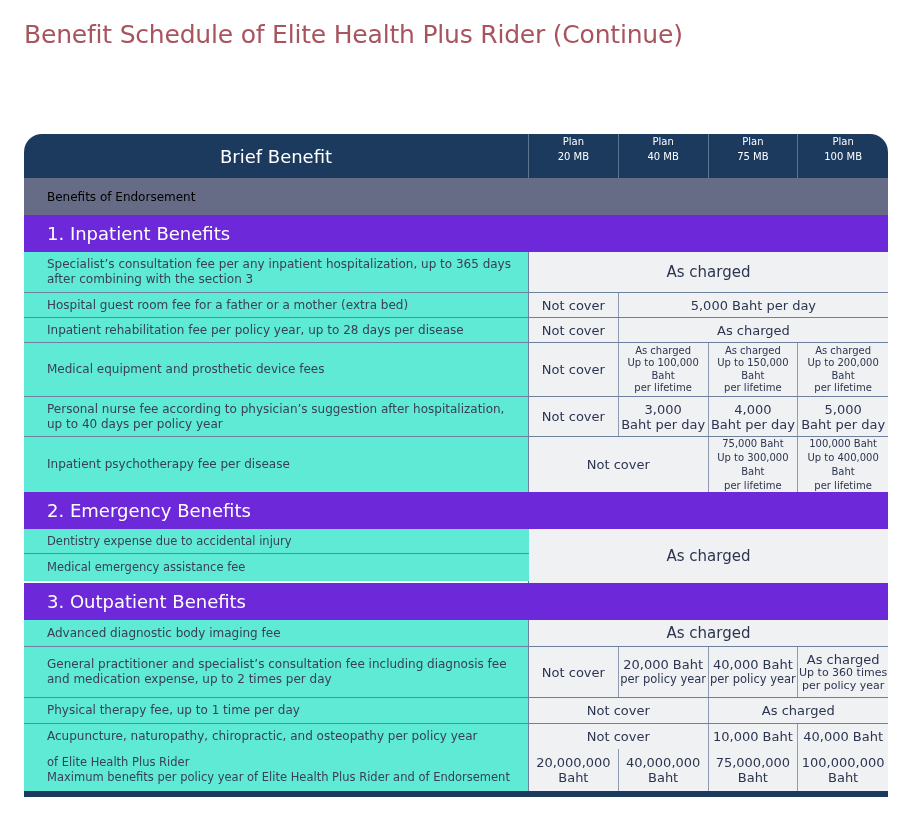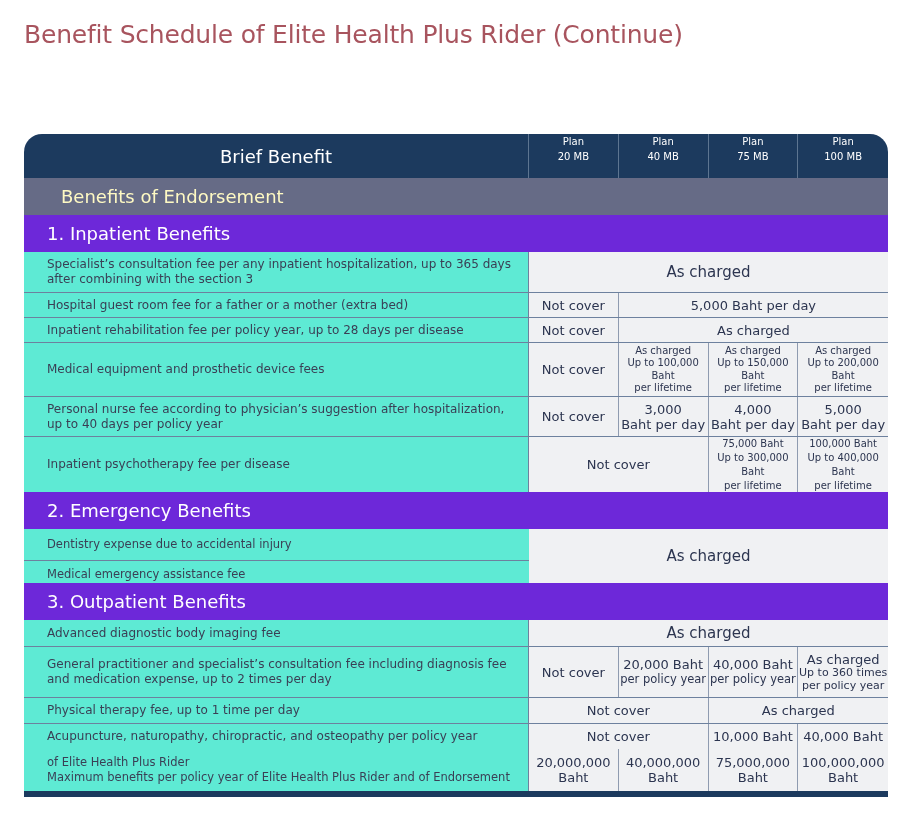--- a/index.html
+++ b/index.html
@@ -6,21 +6,21 @@
   body { width: 900px; height: 840px; position: relative; overflow: hidden;
          font-family: "DejaVu Sans", sans-serif; color: #2c3550; }
   .title { position: absolute; left: 24px; top: 20px; font-size: 25px; color: #a8545e;
            font-family: "DejaVu Sans", sans-serif; letter-spacing: -0.2px; white-space: nowrap; }
   .tbl { position: absolute; left: 24px; top: 134px; width: 864px; }
   .row { position: relative; display: flex; width: 864px; box-sizing: border-box; }
   .hdr { height: 44px; background: #1c3a5e; color: #fff; border-radius: 18px 18px 0 0; }
   .hdr .bb { width: 505px; display:flex; align-items:center; justify-content:center; font-size: 18px; border-right: 1px solid #5d7591; box-sizing: border-box; }
   .hdr .pl { width: 89.75px; display:flex; justify-content:center; text-align:center; font-size: 10px; line-height: 15px; border-right: 1px solid #5d7591; box-sizing: border-box; }
   .hdr .pl:last-child { border-right: none; }
-  .sec1 { height: 37px; background: #666b86; color: #fef9c3; font-size: 18px; align-items: center; padding-left: 37px; }
+  .sec1 { height: 37px; background: #666b86; color: #000000; font-size: 12px; align-items: center; padding-left: 23px; }
   .sec2 { height: 37px; background: #6d28d9; color: #fff; font-size: 18px; align-items: center; padding-left: 23px; }
   .drow { border-bottom: 1px solid #6d819e; }
   .desc { width: 505px; box-sizing: border-box; padding-left: 23px; padding-right: 10px; font-size: 12px; line-height: 15px; display: flex; align-items: center; color: #3a3f55; background: #5eead4; border-right: 1px solid #6d819e; }
   .vals { width: 359px; display: flex; background: #f0f1f3; }
   .c { box-sizing: border-box; display:flex; align-items:center; justify-content:center; text-align:center; border-right: 1px solid #8f9bb0; font-size: 12.5px; color: #2c3550; line-height: 15px; }
   .c:last-child { border-right: none; }
   .w1 { width: 89.75px; } .w2 { width: 179.5px; } .w3 { width: 269.25px; } .w4 { width: 359px; }
   .small { font-size: 10px; line-height: 12.5px; }
   .big { font-size: 15px; }
   .mid { font-size: 13px; }
@@ -168,21 +168,21 @@
             <div>per lifetime</div>
           </div>
         </div>
     </div>
   </div>
 
   <div class="row sec2">2. Emergency Benefits</div>
 
   <div class="row" style="height:54px">
     <div style="width:505px; border-right:1px solid #6d819e; box-sizing:border-box;">
-      <div class="desc" style="height:32px; border-right:none; border-bottom:1px solid #6d819e; font-size:11.5px;">Dentistry expense due to accidental injury</div>
+      <div class="desc" style="height:25px; border-right:none; border-bottom:1px solid #6d819e; font-size:11.5px;">Dentistry expense due to accidental injury</div>
       <div class="desc" style="height:27px; border-right:none; font-size:11.5px;">Medical emergency assistance fee</div>
     </div>
     <div class="vals">
         <div class="c w4 big">As charged</div>
       </div>
   </div>
 
   <div class="row sec2">3. Outpatient Benefits</div>
 
   <div class="row drow" style="height:27px">

